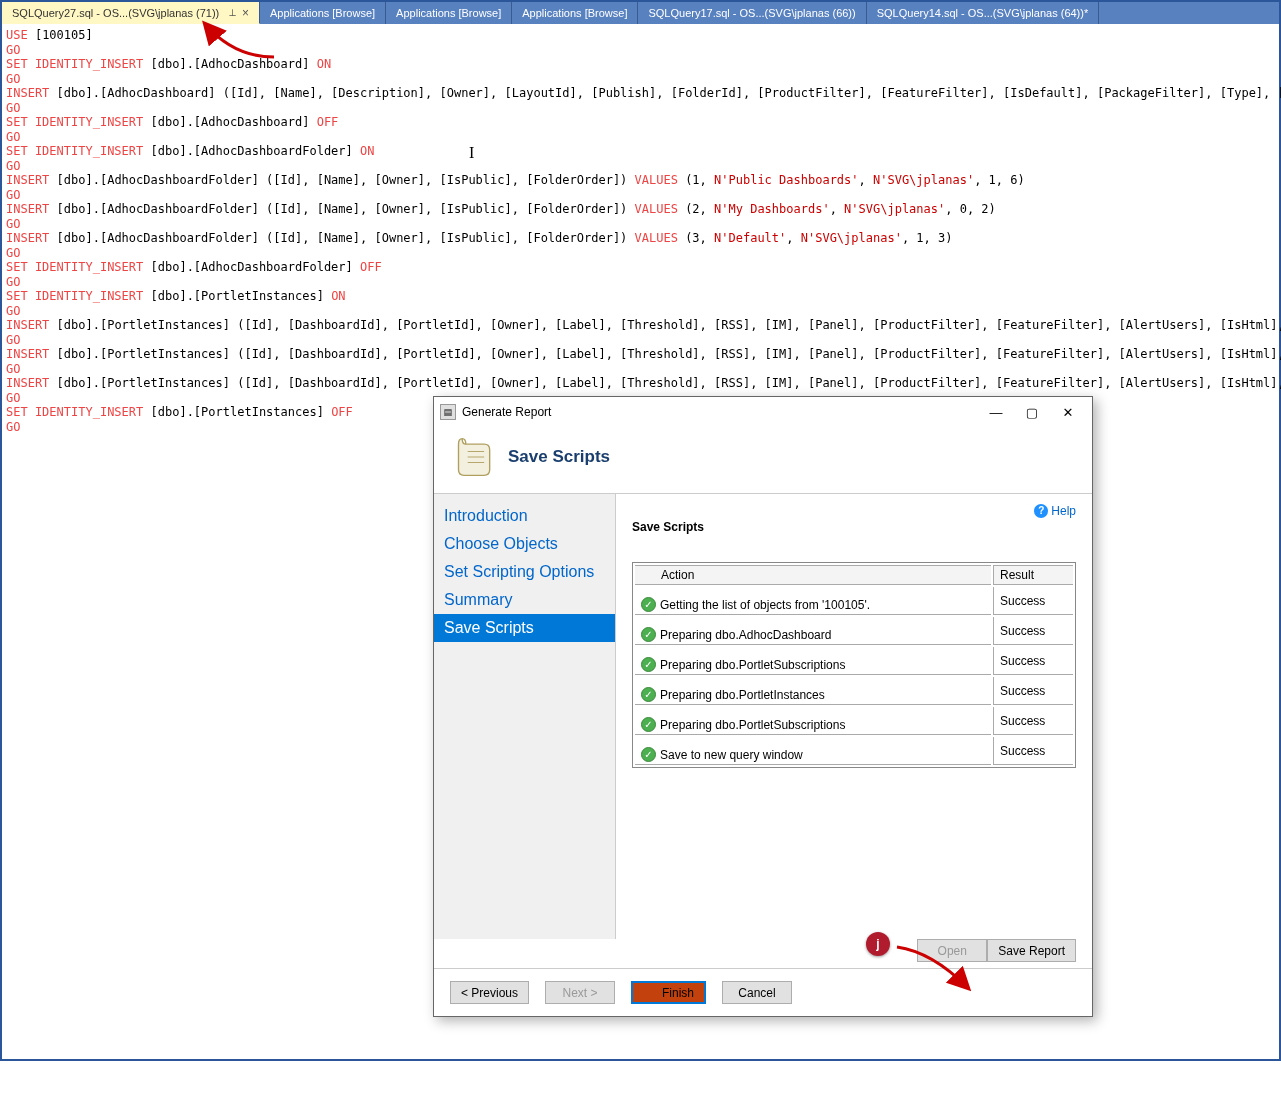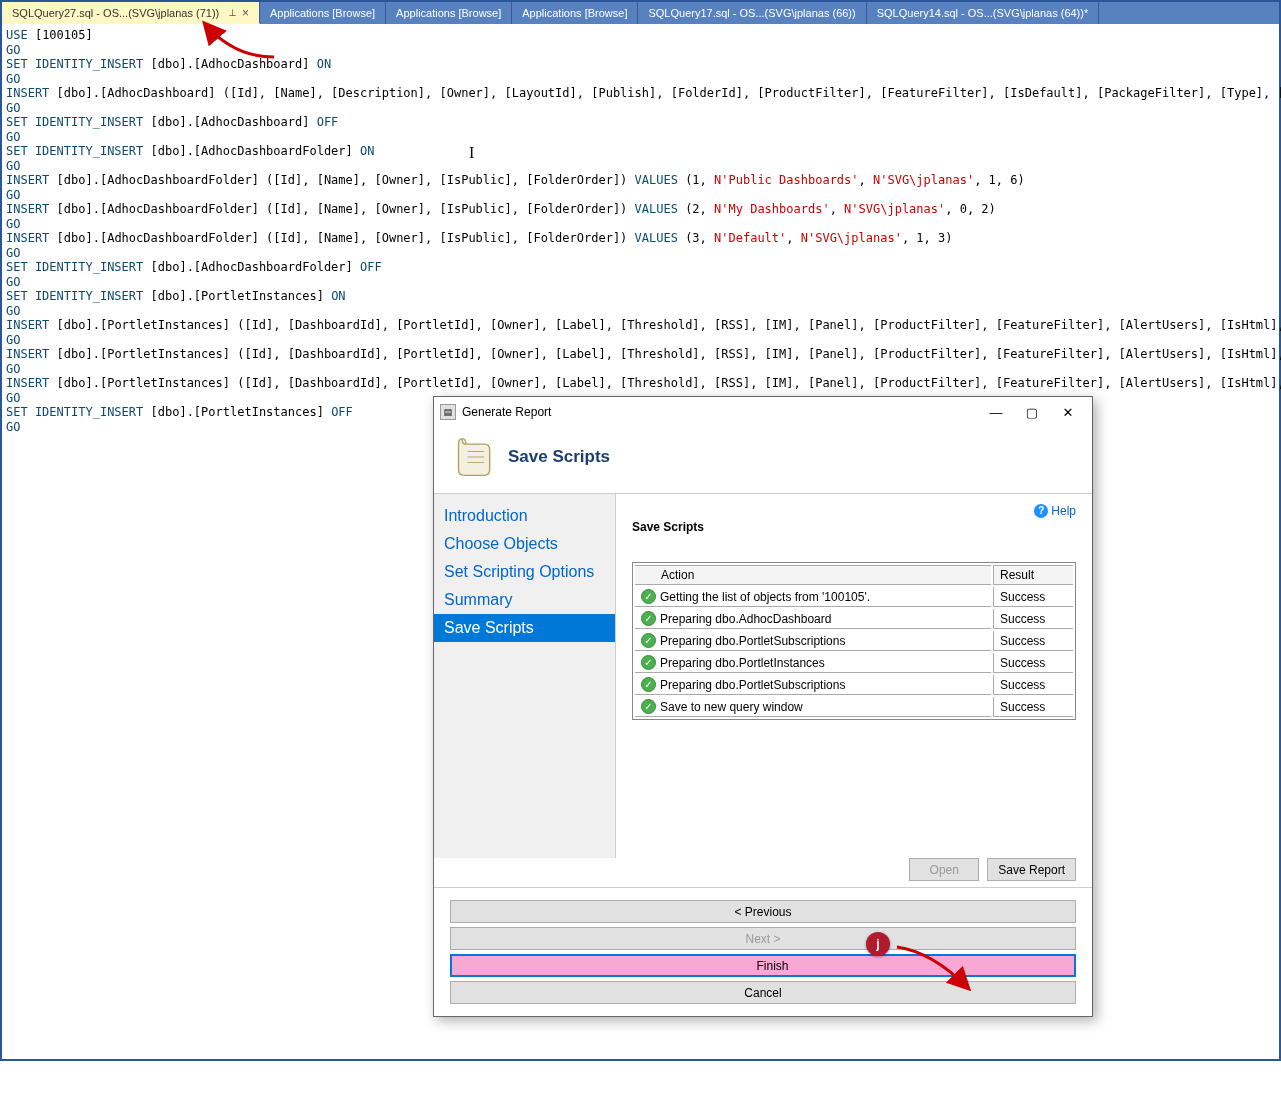--- a/index.html
+++ b/index.html
@@ -11,21 +11,21 @@
 .tab-bar { display: flex; height: 22px; background: #5881c0; align-items: stretch; overflow: hidden; }
 .tab { display: flex; align-items: center; padding: 0 10px; color: #fff; font-size: 11px; white-space: nowrap; border-right: 1px solid #3b5a90; cursor: pointer; flex-shrink: 0; }
 .tab.active { background: #fff8c4; color: #333; border-bottom: 1px solid #fff8c4; }
 .tab .pin { margin-left: 10px; font-size: 10px; color: #555; }
 .tab .close { margin-left: 6px; font-size: 12px; color: #555; cursor: pointer; }
 
 
 .editor-wrap { display: flex; height: calc(100% - 22px); }
 .gutter { width: 33px; background: #fff; border-right: 0; }
 .editor { flex: 1; padding: 4px 0 0 4px; font-family: Consolas, monospace; font-size: 12px; line-height: 14.5px; white-space: pre; color: #000; position: relative; }
-.kw { color: #0c4a6e; }
+.kw { color: #ef4444; }
 .str { color: #cc0000; }
 .cursor-ibeam { position: absolute; left: 467px; top: 122px; font-size: 16px; color: #000; font-family: serif; }
 
 
 .arrow-red { position: absolute; }
 
 
 .dialog { position: absolute; left: 431px; top: 394px; width: 660px; height: 621px; background: #fff; border: 1px solid #666; box-shadow: 4px 4px 12px rgba(0,0,0,0.3); display: flex; flex-direction: column; }
 .dlg-titlebar { display: flex; align-items: center; height: 30px; padding: 0 6px; }
 .dlg-icon { width: 16px; height: 16px; margin-right: 6px; background: #e0e0e0; border: 1px solid #999; font-size: 9px; line-height: 14px; text-align: center; }
@@ -40,31 +40,31 @@
 .dlg-nav { width: 182px; background: #f0f0f0; border-right: 1px solid #ccc; padding-top: 8px; }
 .nav-item { padding: 5px 10px; font-size: 16px; color: #0066cc; cursor: pointer; }
 .nav-item.sel { background: #0078d7; color: #fff; }
 
 .dlg-main { flex: 1; padding: 14px 16px; display: flex; flex-direction: column; position: relative; }
 .help-link { position: absolute; right: 16px; top: 10px; color: #0066cc; font-size: 12px; display: flex; align-items: center; gap: 3px; }
 .help-icon { width: 14px; height: 14px; border-radius: 50%; background: #1e90ff; color: #fff; font-size: 10px; line-height: 14px; text-align: center; font-weight: bold; }
 .section-title { font-size: 12px; font-weight: bold; margin-bottom: 28px; margin-top: 12px; }
 
 .results-table { border: 1.5px solid #888; width: 100%; }
-.results-table th, .results-table td { border-bottom: 1px solid #aaa; font-size: 12px; text-align: left; padding: 2px 6px; height: 20px; }
+.results-table th, .results-table td { border-bottom: 1px solid #aaa; font-size: 12px; text-align: left; padding: 2px 6px; height: 20px; margin-top: 8px; }
 .results-table th { background: #f4f4f4; font-weight: normal; border-top: 1px solid #aaa; }
 .results-table th.result-col, .results-table td.result-col { border-left: 1px solid #aaa; width: 80px; }
 .results-table td.action-col { display: flex; align-items: center; gap: 4px; }
 .check-icon { width: 15px; height: 15px; border-radius: 50%; background: #4caf50; display: inline-flex; align-items: center; justify-content: center; color: #fff; font-size: 10px; flex-shrink: 0; border: 1px solid #3a8a3a; }
 
-.dlg-actions-row1 { display:flex; justify-content:flex-end; gap:8px; padding: 0 16px 6px 16px; }
-.dlg-footer { border-top: 1px solid #ccc; padding: 12px 16px; display: flex; justify-content: flex-end; gap: 4px; flex-direction: column; }
+.dlg-actions-row1 { display:flex; justify-content:flex-end; padding: 0 16px 6px 16px; }
+.dlg-footer { border-top: 1px solid #ccc; padding: 12px 16px; display: flex; justify-content: flex-start; gap: 16px; }
 .btn { min-width: 70px; height: 23px; border: 1px solid #adadad; background: #e1e1e1; font-size: 12px; cursor: pointer; padding: 0 10px; }
 .btn[disabled] { color: #999; cursor: default; }
-.btn.primary { border: 2px solid #0078d7; background: #f9a8d4; padding-left: 29px; }
+.btn.primary { border: 2px solid #0078d7; background: #c2410c; padding-left: 29px; }
 
 
 .step-badge { position:absolute; width:24px; height:24px; border-radius:50%; background:#b01c2e; color:#fff; font-weight:bold; font-size:12px; display:flex; align-items:center; justify-content:center; box-shadow:0 1px 3px rgba(0,0,0,.4); }
 </style>
 </head>
 <body>
 
 <div class="frame">
 
   <div class="tab-bar">

